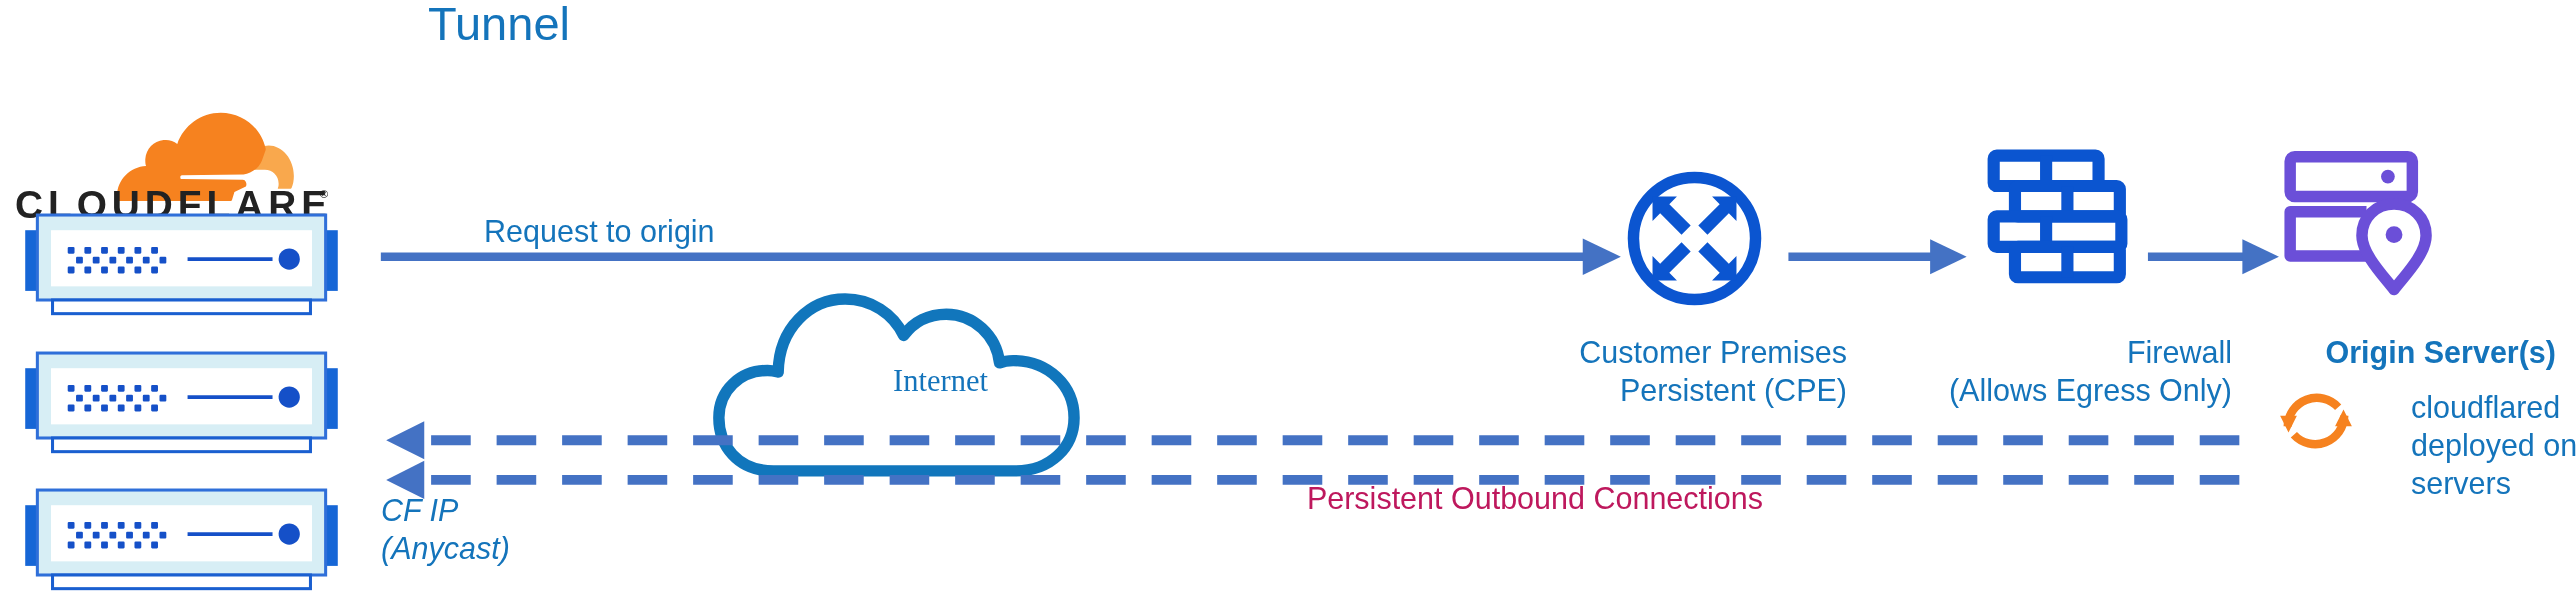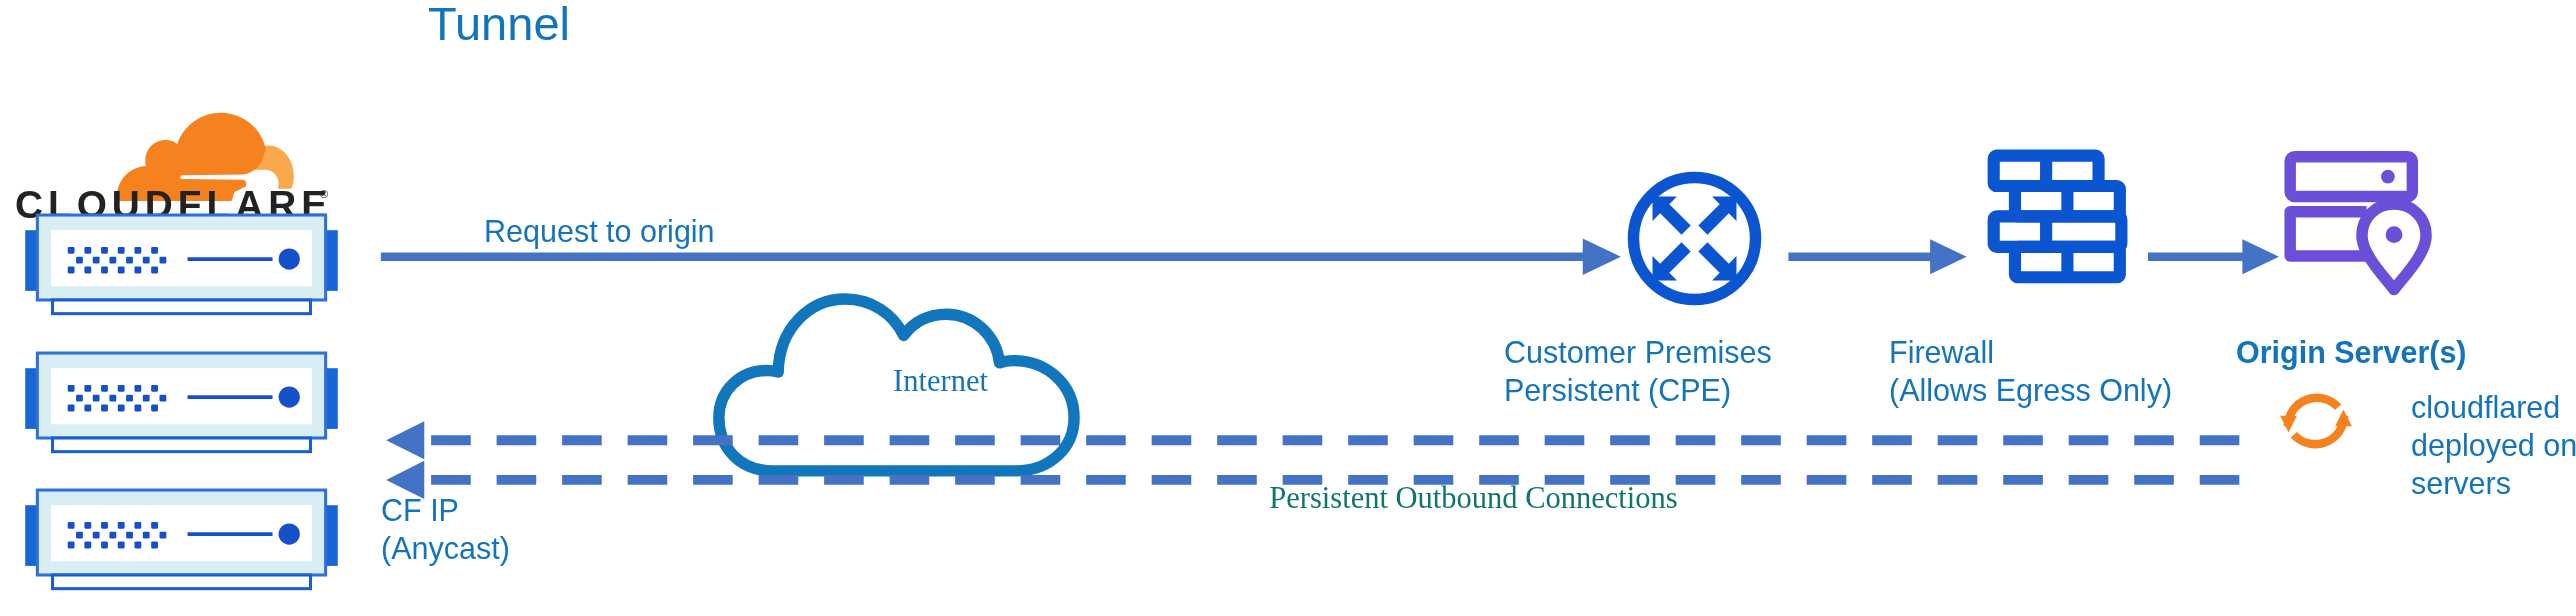--- a/index.html
+++ b/index.html
@@ -24,38 +24,38 @@
 
   
   .server-rack{width:335px;height:110px;}
   .server-rack svg{display:block;width:335px;height:110px;}
   #rack-1{left:13.7px;top:212px;}
   #rack-2{left:13.7px;top:350px;}
   #rack-3{left:13.7px;top:487px;}
 
   
   .node-label{
-    color:#1474bb;font-size:30.5px;line-height:38px;text-align:left;
+    color:#1474bb;font-size:30.5px;line-height:38px;text-align:right;
     font-weight:400;
   }
   #label-cf-ip{
     left:381px;top:491px;width:244px;text-align:left;
-    color:#1474bb;font-size:30.5px;line-height:38px;
+    color:#1474bb;font-size:30.5px;line-height:38px;font-style:italic;
   }
   #label-internet{
     left:773px;top:363px;width:335px;text-align:center;
     color:#1474bb;font-size:30.5px;line-height:37px;font-family:Liberation Serif, serif;
   }
   #label-request-to-origin{
     left:457px;top:213px;width:457px;text-align:left;
     color:#1474bb;font-size:30.5px;line-height:37px;margin-left:27px;
   }
   #label-persistent{
-    left:1184px;top:480px;width:579px;text-align:center;
-    color:#0f766e;font-size:30.5px;line-height:37px;font-family:Liberation Serif, serif;
+    left:1184px;top:480px;width:579px;text-align:right;
+    color:#be185d;font-size:30.5px;line-height:37px;
   }
   #label-cpe{left:1504px;top:333px;width:343px;}
   #label-firewall{left:1889px;top:333px;width:343px;}
   #label-origin{left:2236px;top:333px;width:320px;font-weight:bold;}
   #label-cloudflared{
     left:2369px;top:388px;width:198px;text-align:left;
     color:#1474bb;font-size:30.5px;line-height:38px;margin-left:42px;
   }
 
   

